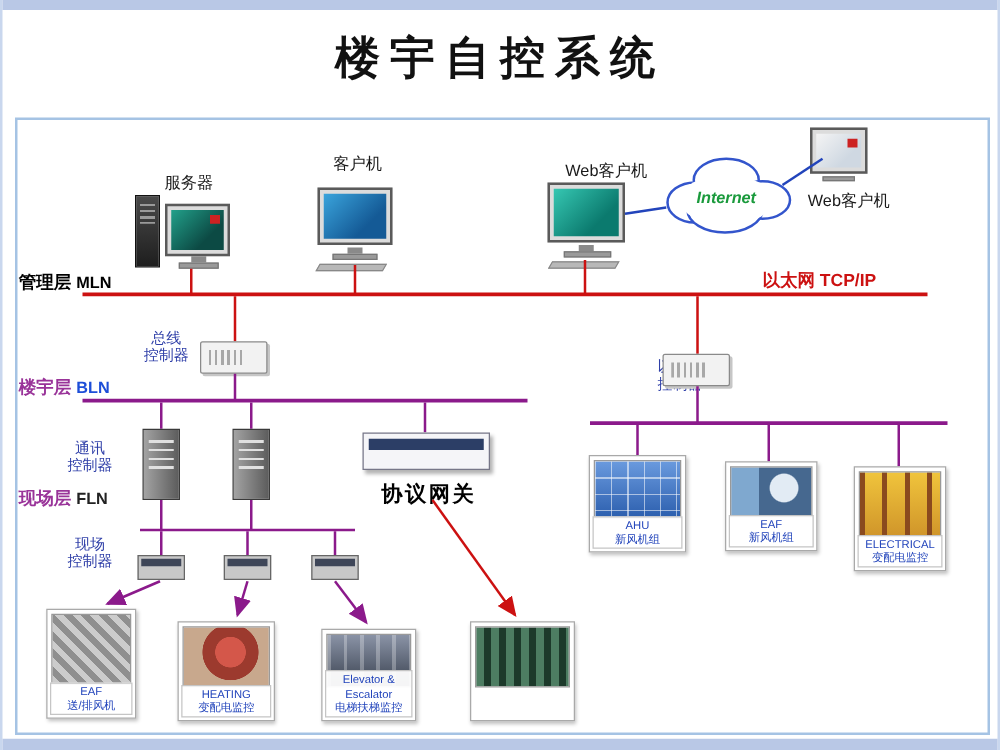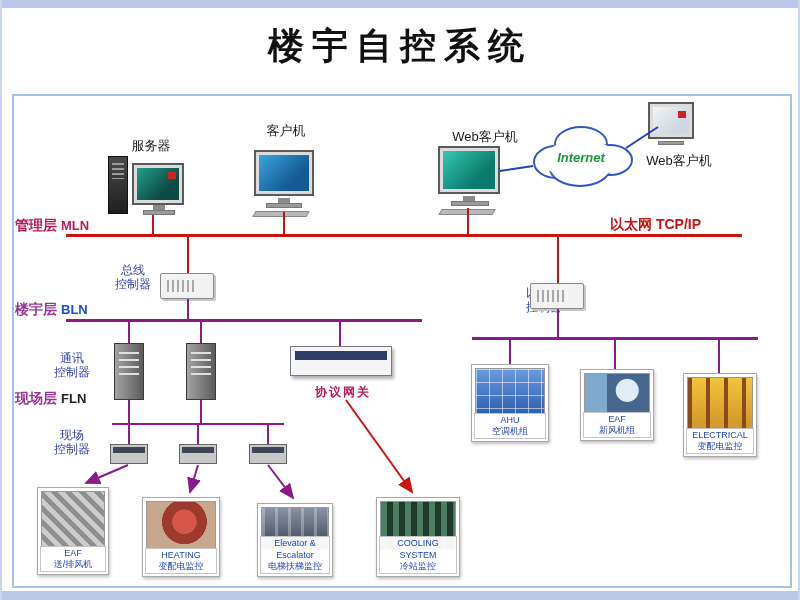--- a/index.html
+++ b/index.html
@@ -35,21 +35,21 @@
                   background:repeating-linear-gradient(#9a9a9a 0 2px,transparent 2px 5px); }
   .ctrl-box { position:absolute; background:#f2f2f2; border:1px solid #8a8a8a; border-radius:2px;
               box-shadow:2px 2px 0 #c6c6c6; }
   .ctrl-box .vent { position:absolute; left:6px; top:6px; width:28px; height:12px;
                     background:repeating-linear-gradient(90deg,#a8a8a8 0 2px,transparent 2px 5px); }
   .tower-ctrl { position:absolute; background:linear-gradient(90deg,#a3a3a3,#5c5c5c); border:1px solid #3a3a3a; }
   .tower-ctrl .slots { position:absolute; left:4px; right:4px; top:8px; height:28px;
                        background:repeating-linear-gradient(#e0e0e0 0 2px,transparent 2px 7px); }
   .gateway { position:absolute; background:#f5f5f8; border:1px solid #778; box-shadow:2px 3px 3px rgba(0,0,0,.3); }
   .gateway .panel { position:absolute; left:4px; top:4px; right:4px; height:9px; background:#2c3e66; }
-  .gw-lbl { position:absolute; color:#be185d; font-weight:bold; font-size:12px; letter-spacing:2px; text-align:center; }
+  .gw-lbl { position:absolute; color:#000000; font-weight:bold; font-size:17px; letter-spacing:2px; text-align:center; }
   .fieldbox { position:absolute; background:#c8c8c8; border:1px solid #666; }
   .fieldbox .strip { position:absolute; left:2px; top:2px; right:2px; height:6px; background:#3e4658; }
   .equip { position:absolute; background:#fff; border:1px solid #a9a9a9; box-shadow:1px 2px 3px rgba(0,0,0,.25); }
   .equip .img { position:absolute; left:3px; top:3px; right:3px; bottom:26px; border:1px solid #999; }
   .equip .cap { position:absolute; left:2px; right:2px; bottom:2px; background:rgba(255,255,255,.95);
                 border:1px solid #c5c5c5; font-size:9px; line-height:1.25; text-align:center;
                 color:#2244bb; white-space:pre-line; padding:1px 0; }
   .img-fan { background:repeating-linear-gradient(45deg,#cccccc 0 5px,#8f8f8f 5px 10px); }
   .img-heating { background:radial-gradient(circle at 55% 42%,#d4574a 0 26%,#9c3a2e 27% 48%,#c8a88d 49%); }
   .img-elevator { background:repeating-linear-gradient(90deg,rgba(255,255,255,.28) 0 3px,transparent 3px 13px),
@@ -125,21 +125,21 @@
       </div>
   </div>
   <div class="base" style="left:656px;top:141px;width:26px;height:4px;"></div>
   <div class="lbl" style="left:634px;top:152px;width:86px;">Web客户机</div>
 
   <div class="vline red" style="left:150px;top:215px;width:2px;height:21px;"></div>
   <div class="vline red" style="left:281px;top:212px;width:2px;height:24px;"></div>
   <div class="vline red" style="left:465px;top:208px;width:2px;height:28px;"></div>
 
   <div class="hline red" style="left:64px;top:234px;width:676px;height:3px;"></div>
-  <div class="layer-lbl" style="left:13px;top:217px;color:#be185d;">
+  <div class="layer-lbl" style="left:13px;top:217px;color:#000000;">
     <span>管理层</span><span class="code">MLN</span>
   </div>
   <div class="layer-lbl" style="left:608px;top:216px;color:#cc1111;">以太网 TCP/IP</div>
 
   <div class="vline red" style="left:185px;top:237px;width:2px;height:36px;"></div>
   <div class="ctl-lbl pre" style="left:106px;top:263px;width:50px;">总线
 控制器</div>
   <div class="ctrl-box" style="left:158px;top:273px;width:54px;height:26px;">
       <div class="vent"></div>
     </div>
@@ -213,28 +213,26 @@
     <div class="cap">HEATING
 变配电监控</div>
   </div>
   <div class="equip" style="left:255px;top:503px;width:76px;height:74px;">
     <div class="img img-elevator"></div>
     <div class="cap">Elevator &amp; Escalator
 电梯扶梯监控</div>
   </div>
   <div class="equip" style="left:374px;top:497px;width:84px;height:80px;">
     <div class="img img-cooling"></div>
-    <div class="cap">COOLING SYSTEM
-冷站监控</div>
   </div>
 
   <div class="equip" style="left:469px;top:364px;width:78px;height:78px;">
     <div class="img img-ahu"></div>
     <div class="cap">AHU
-空调机组</div>
+新风机组</div>
   </div>
   <div class="equip" style="left:578px;top:369px;width:74px;height:72px;">
     <div class="img img-fresh"></div>
     <div class="cap">EAF
 新风机组</div>
   </div>
   <div class="equip" style="left:681px;top:373px;width:74px;height:84px;">
     <div class="img img-electrical"></div>
     <div class="cap">ELECTRICAL
 变配电监控</div>

